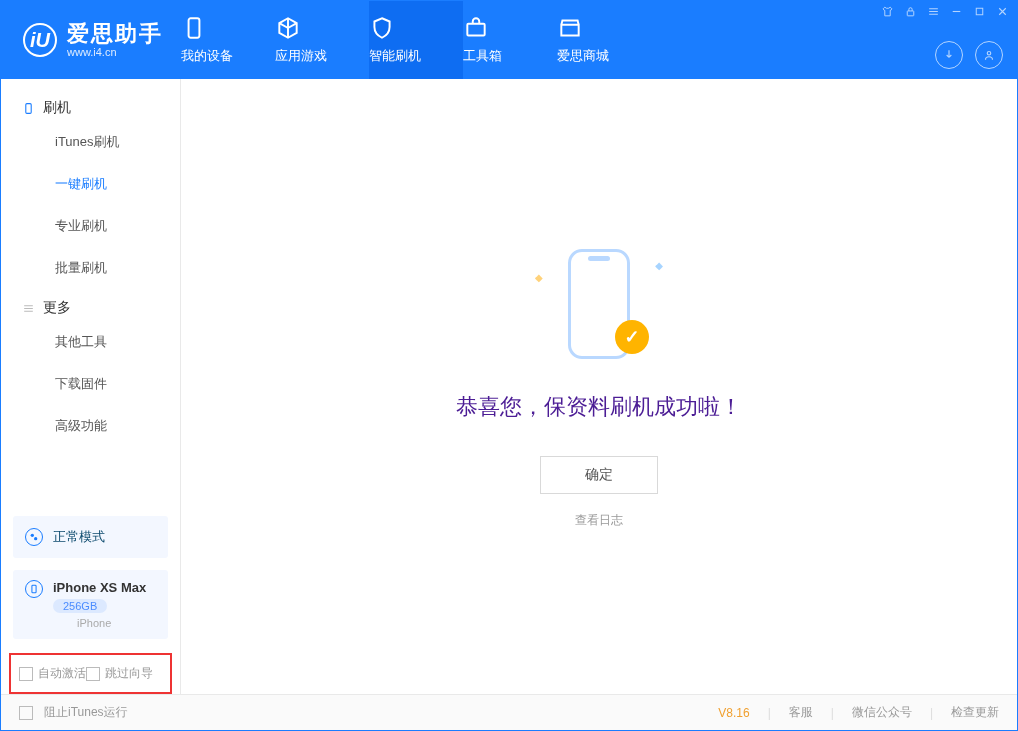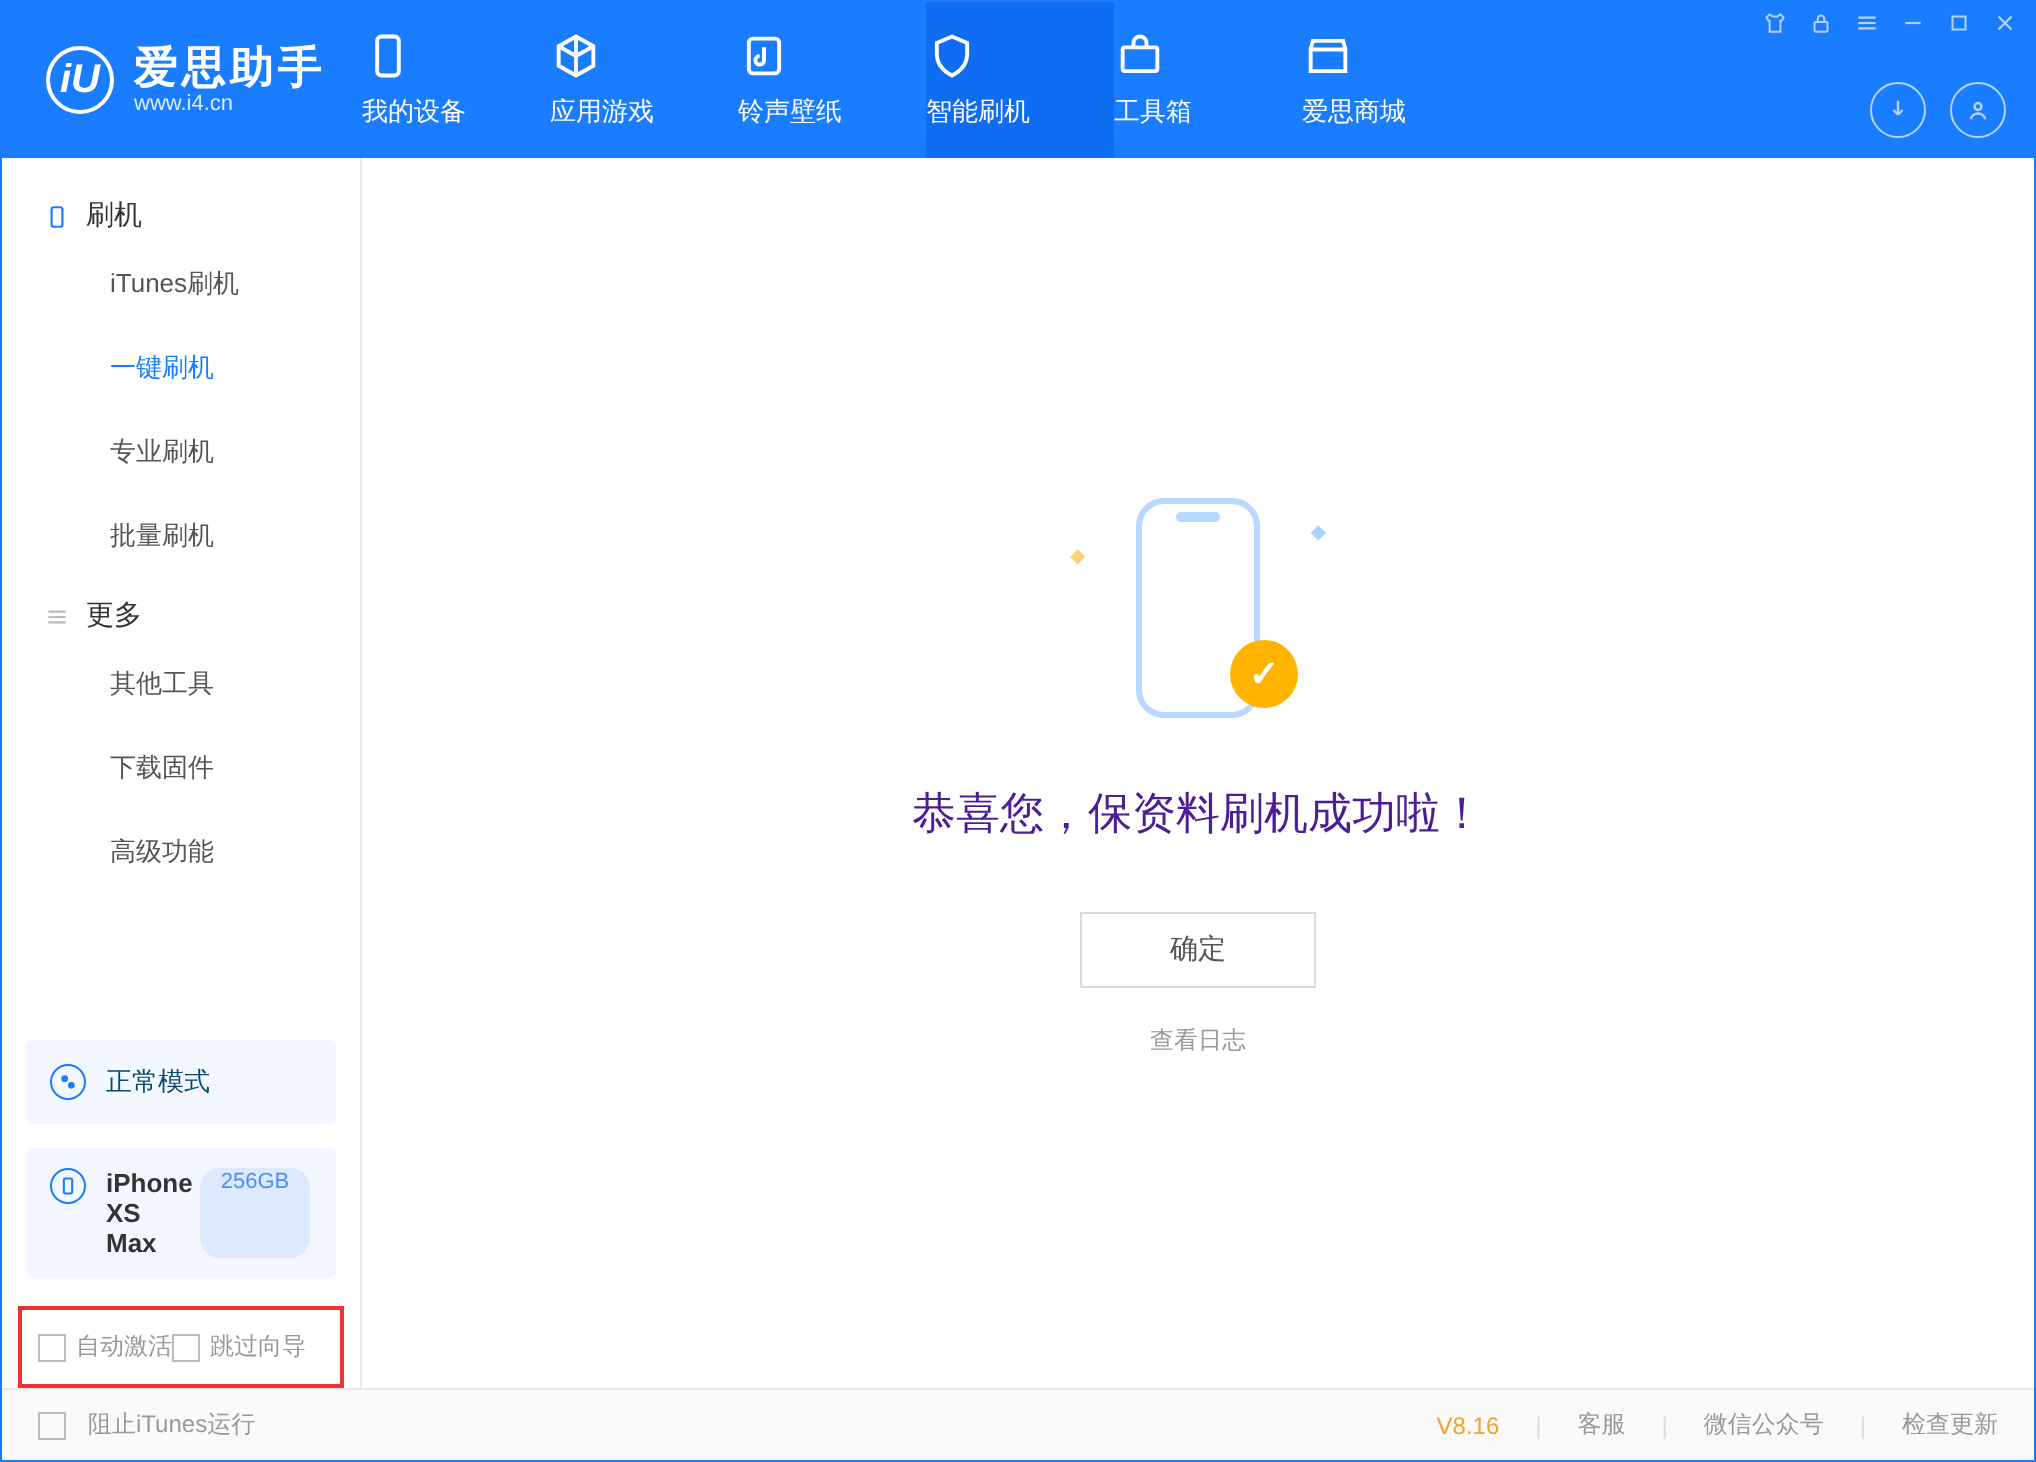--- a/index.html
+++ b/index.html
@@ -25,21 +25,21 @@
 .side-scroll { flex: 1; overflow: auto; padding-top: 10px; }
 .side-group { padding: 10px 0 4px 20px; font-size: 14px; color: #333; display: flex; align-items: center; gap: 8px; font-weight: 500; }
 .side-group .gicon { width: 14px; height: 14px; display: flex; align-items: center; justify-content: center; color: #1a7dff; }
 .side-group.more .gicon { color: #bbb; }
 .side-item { padding: 12px 0 12px 54px; font-size: 13px; color: #555; cursor: pointer; }
 .side-item.active { color: #1a7dff; }
 .mode-card, .device-card { margin: 6px 12px; background: #f3f7ff; border-radius: 3px; display: flex; align-items: center; gap: 10px; font-size: 13px; }
 .mode-card { padding: 12px 12px; color: #0c4a6e; }
 .device-card { padding: 10px 12px; flex-direction: row; align-items: flex-start; }
 .mode-icon, .dev-icon { width: 18px; height: 18px; border: 1.5px solid #1a7dff; border-radius: 50%; display: flex; align-items: center; justify-content: center; color: #1a7dff; flex-shrink: 0; }
-.dev-info { display: flex; flex-direction: row; gap: 4px; }
+.dev-info { display: flex; flex-direction: column; gap: 4px; }
 .dev-name { font-weight: bold; color: #333; }
 .dev-badge { display: inline-block; background: #dce9ff; color: #4b8cff; border-radius: 10px; padding: 1px 10px; font-size: 11px; width: fit-content; }
 .dev-type { color: #aaa; font-size: 11px; padding-left: 24px; }
 .red-box { margin: 8px 8px 0 8px; border: 2px solid #e33; padding: 10px 8px; display: flex; align-items: center; }
 .cb { width: 14px; height: 14px; border: 1px solid #bbb; display: inline-block; vertical-align: middle; margin-right: 5px; }
 .cb-label { color: #999; font-size: 12px; display: flex; align-items: center; }
 .main { flex: 1; display: flex; flex-direction: column; align-items: center; justify-content: center; position: relative; background: #fff; }
 .illus { position: relative; width: 120px; height: 120px; margin-bottom: 28px; }
 .phone { width: 62px; height: 110px; border: 3px solid #b9d8ff; border-radius: 14px; position: absolute; left: 29px; top: 5px; background: #fff; }
 .phone::before { content: ""; position: absolute; top: 4px; left: 50%; transform: translateX(-50%); width: 22px; height: 5px; background: #b9d8ff; border-radius: 3px; }
@@ -79,29 +79,20 @@
       </div>
       <div class="tab">
         <span class="tab-icon">
             <svg viewBox="0 0 24 24" fill="none" stroke="#fff" stroke-width="1.8">
               <path d="M12 3l8 4.5v9L12 21l-8-4.5v-9L12 3z"></path>
               <path d="M12 3v18M4 7.5l8 4.5 8-4.5"></path>
             </svg>
           </span>
         <span>应用游戏</span>
       </div>
-      <div class="tab">
-        <span class="tab-icon">
-            <svg viewBox="0 0 24 24" fill="none" stroke="#fff" stroke-width="1.8">
-              <rect x="5" y="4" width="14" height="16" rx="2"></rect>
-              <path d="M12 8v6a2 2 0 11-2-2"></path>
-            </svg>
-          </span>
-        <span>铃声壁纸</span>
-      </div>
       <div class="tab active">
         <span class="tab-icon">
             <svg viewBox="0 0 24 24" fill="none" stroke="#fff" stroke-width="1.8">
               <path d="M12 3l7 3v5c0 5-3 8-7 10-4-2-7-5-7-10V6l7-3z"></path>
             </svg>
           </span>
         <span>智能刷机</span>
       </div>
       <div class="tab">
         <span class="tab-icon">

